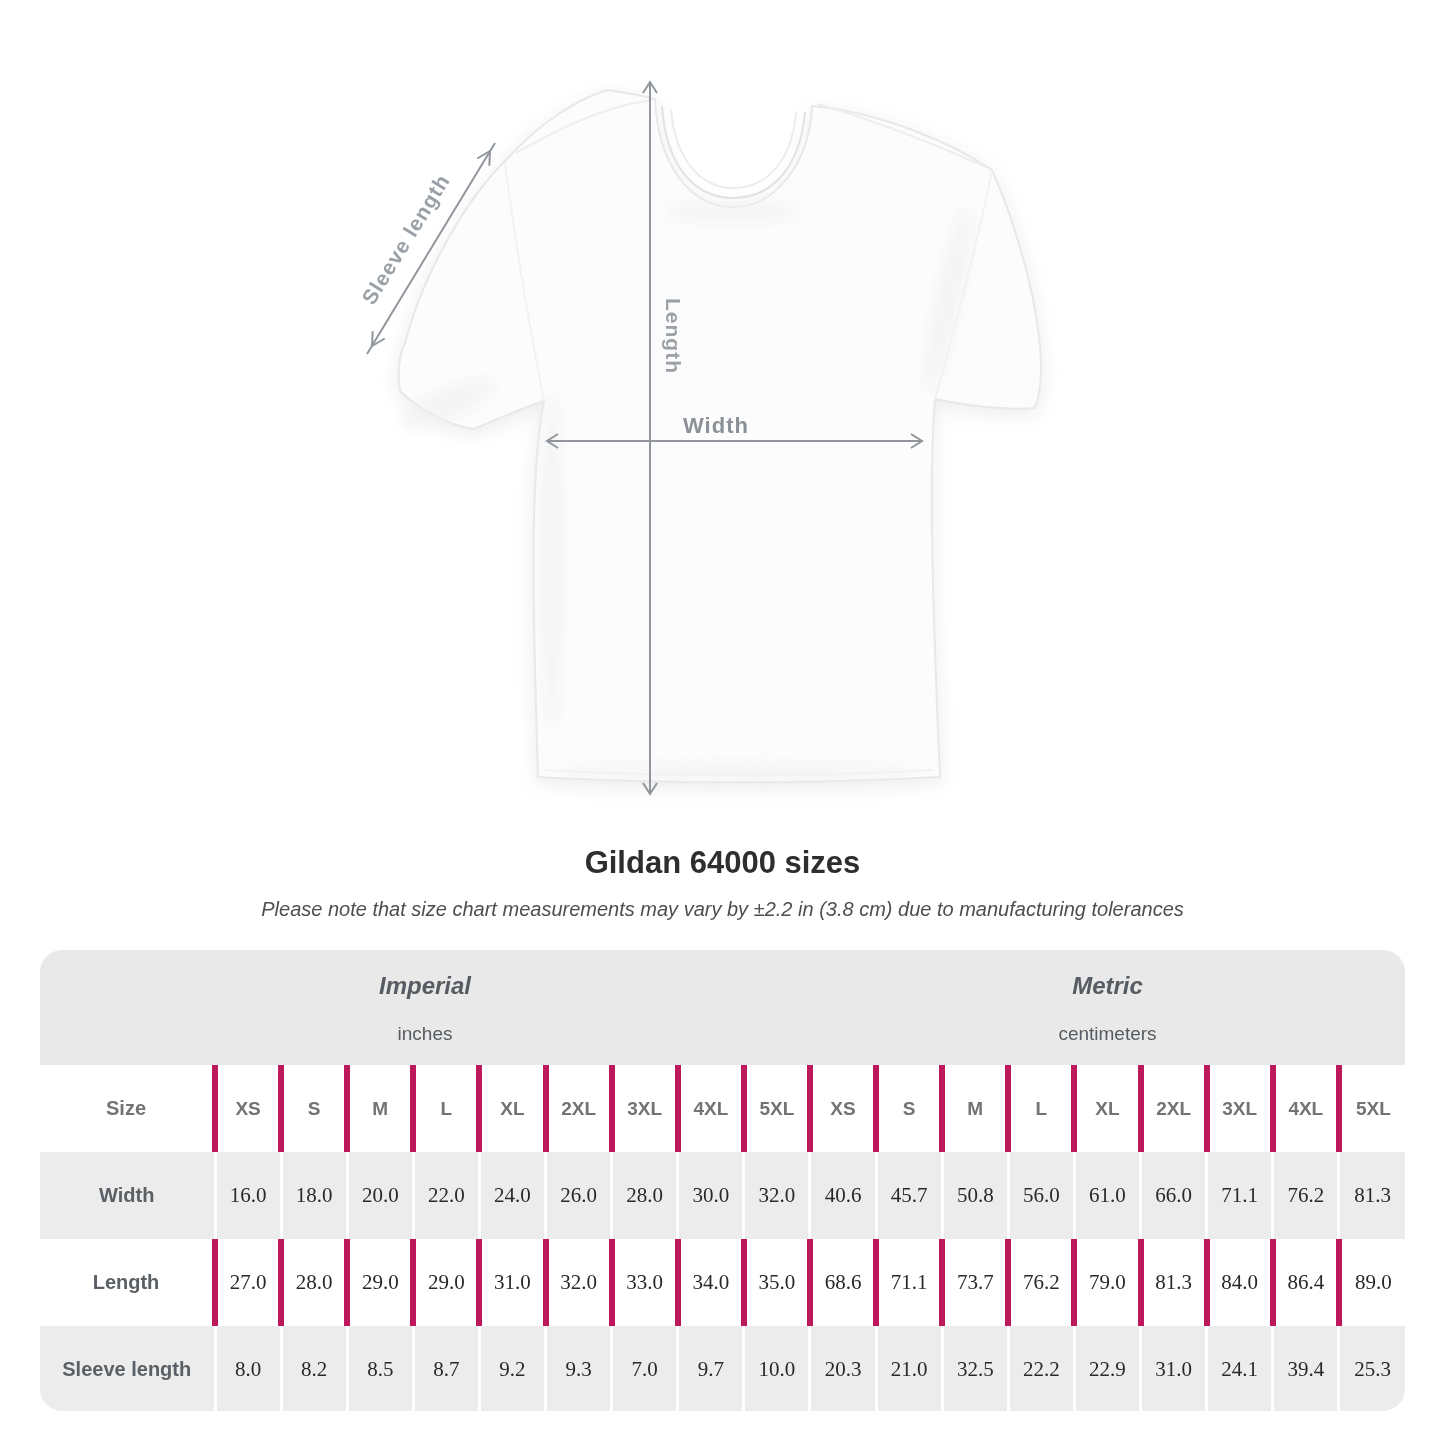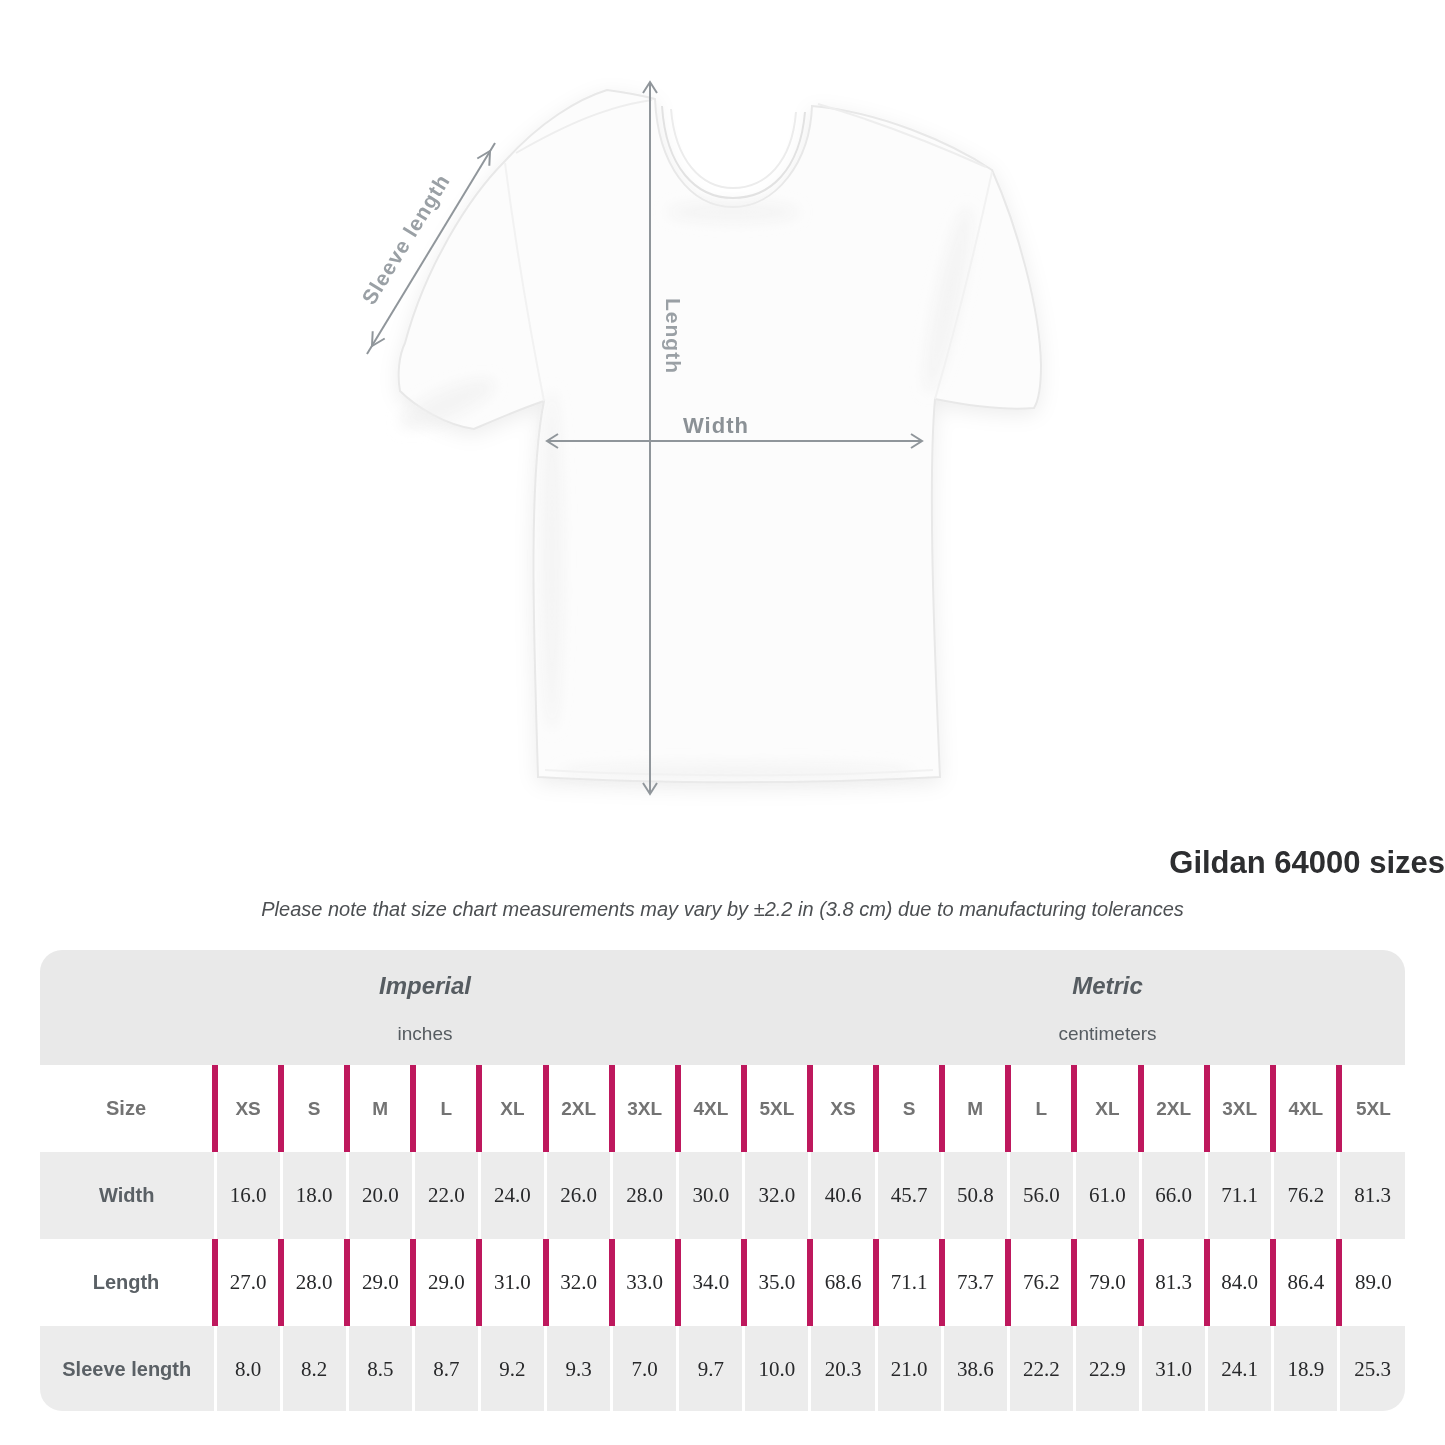--- a/index.html
+++ b/index.html
@@ -21,21 +21,21 @@
   .dim{stroke:#90969b;stroke-width:2;fill:none;}
   .dim-label{
     font-family:"Liberation Sans",sans-serif;
     font-size:21px;font-weight:bold;letter-spacing:1px;
     fill:#9aa0a5;
   }
   .dim-label-width{fill:#8b9196;font-size:22px;}
   
   .title{
     position:absolute;left:0;top:845px;width:100%;
-    text-align:right;font-size:31px;font-weight:bold;color:#2d2e30;
+    text-align:center;font-size:31px;font-weight:bold;color:#2d2e30;
   }
   .subtitle{
     position:absolute;left:0;top:898px;width:100%;
     text-align:center;font-size:20px;font-style:italic;color:#4c4f52;
   }
   
   .table-wrap{
     position:absolute;left:40px;top:950px;
     width:1365px;height:461px;
     border-radius:22px;overflow:hidden;
@@ -240,25 +240,25 @@
           <td>8.2</td>
           <td>8.5</td>
           <td>8.7</td>
           <td>9.2</td>
           <td>9.3</td>
           <td>7.0</td>
           <td>9.7</td>
           <td>10.0</td>
           <td>20.3</td>
           <td>21.0</td>
-          <td>38.6</td>
+          <td>32.5</td>
           <td>22.2</td>
           <td>22.9</td>
           <td>31.0</td>
           <td>24.1</td>
-          <td>18.9</td>
+          <td>39.4</td>
           <td>25.3</td>
         </tr>
       </tbody>
     </table>
   </div>
 
 </div>
 
 </body></html>

